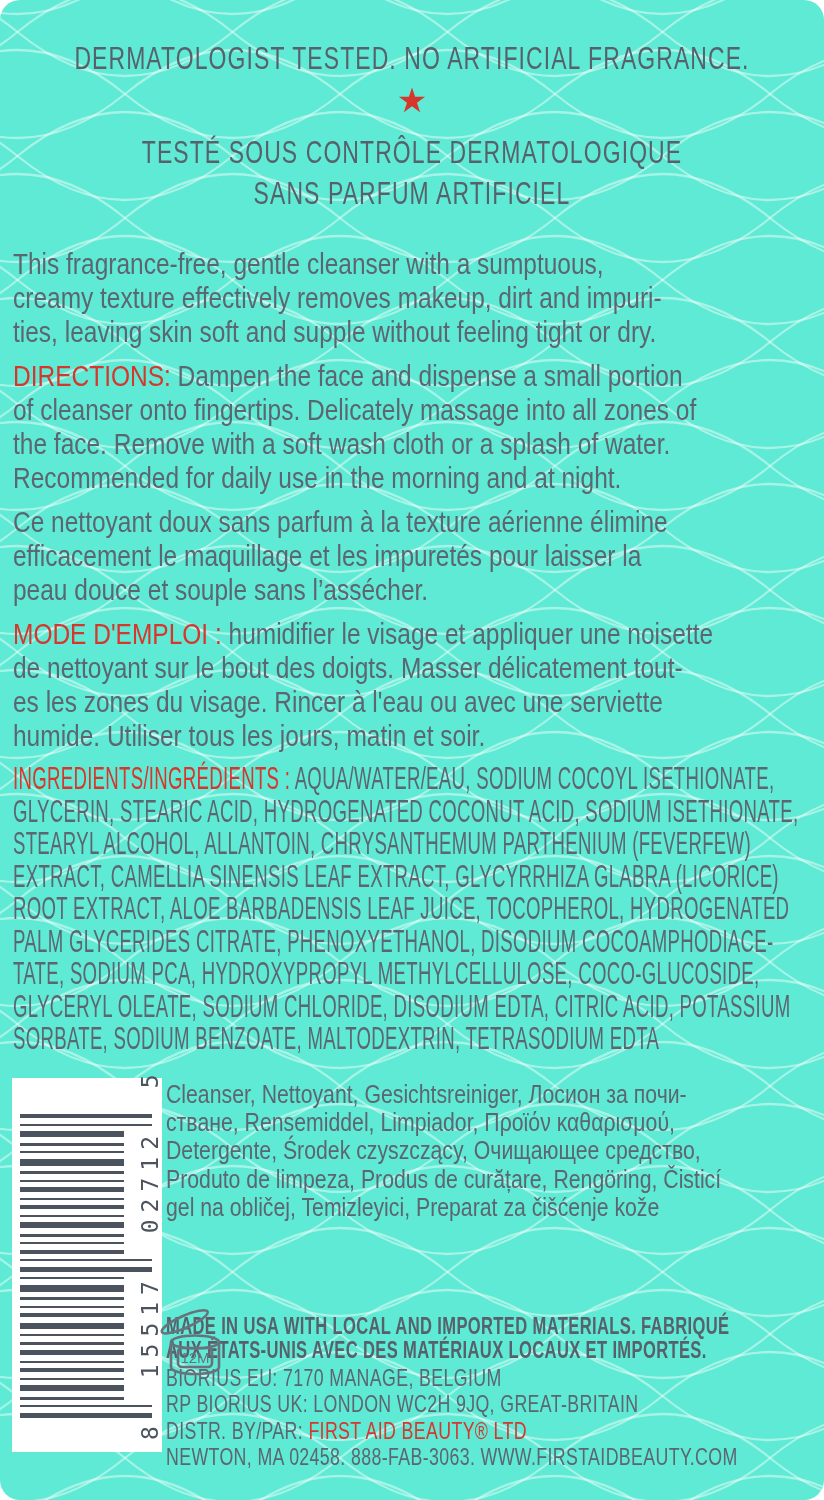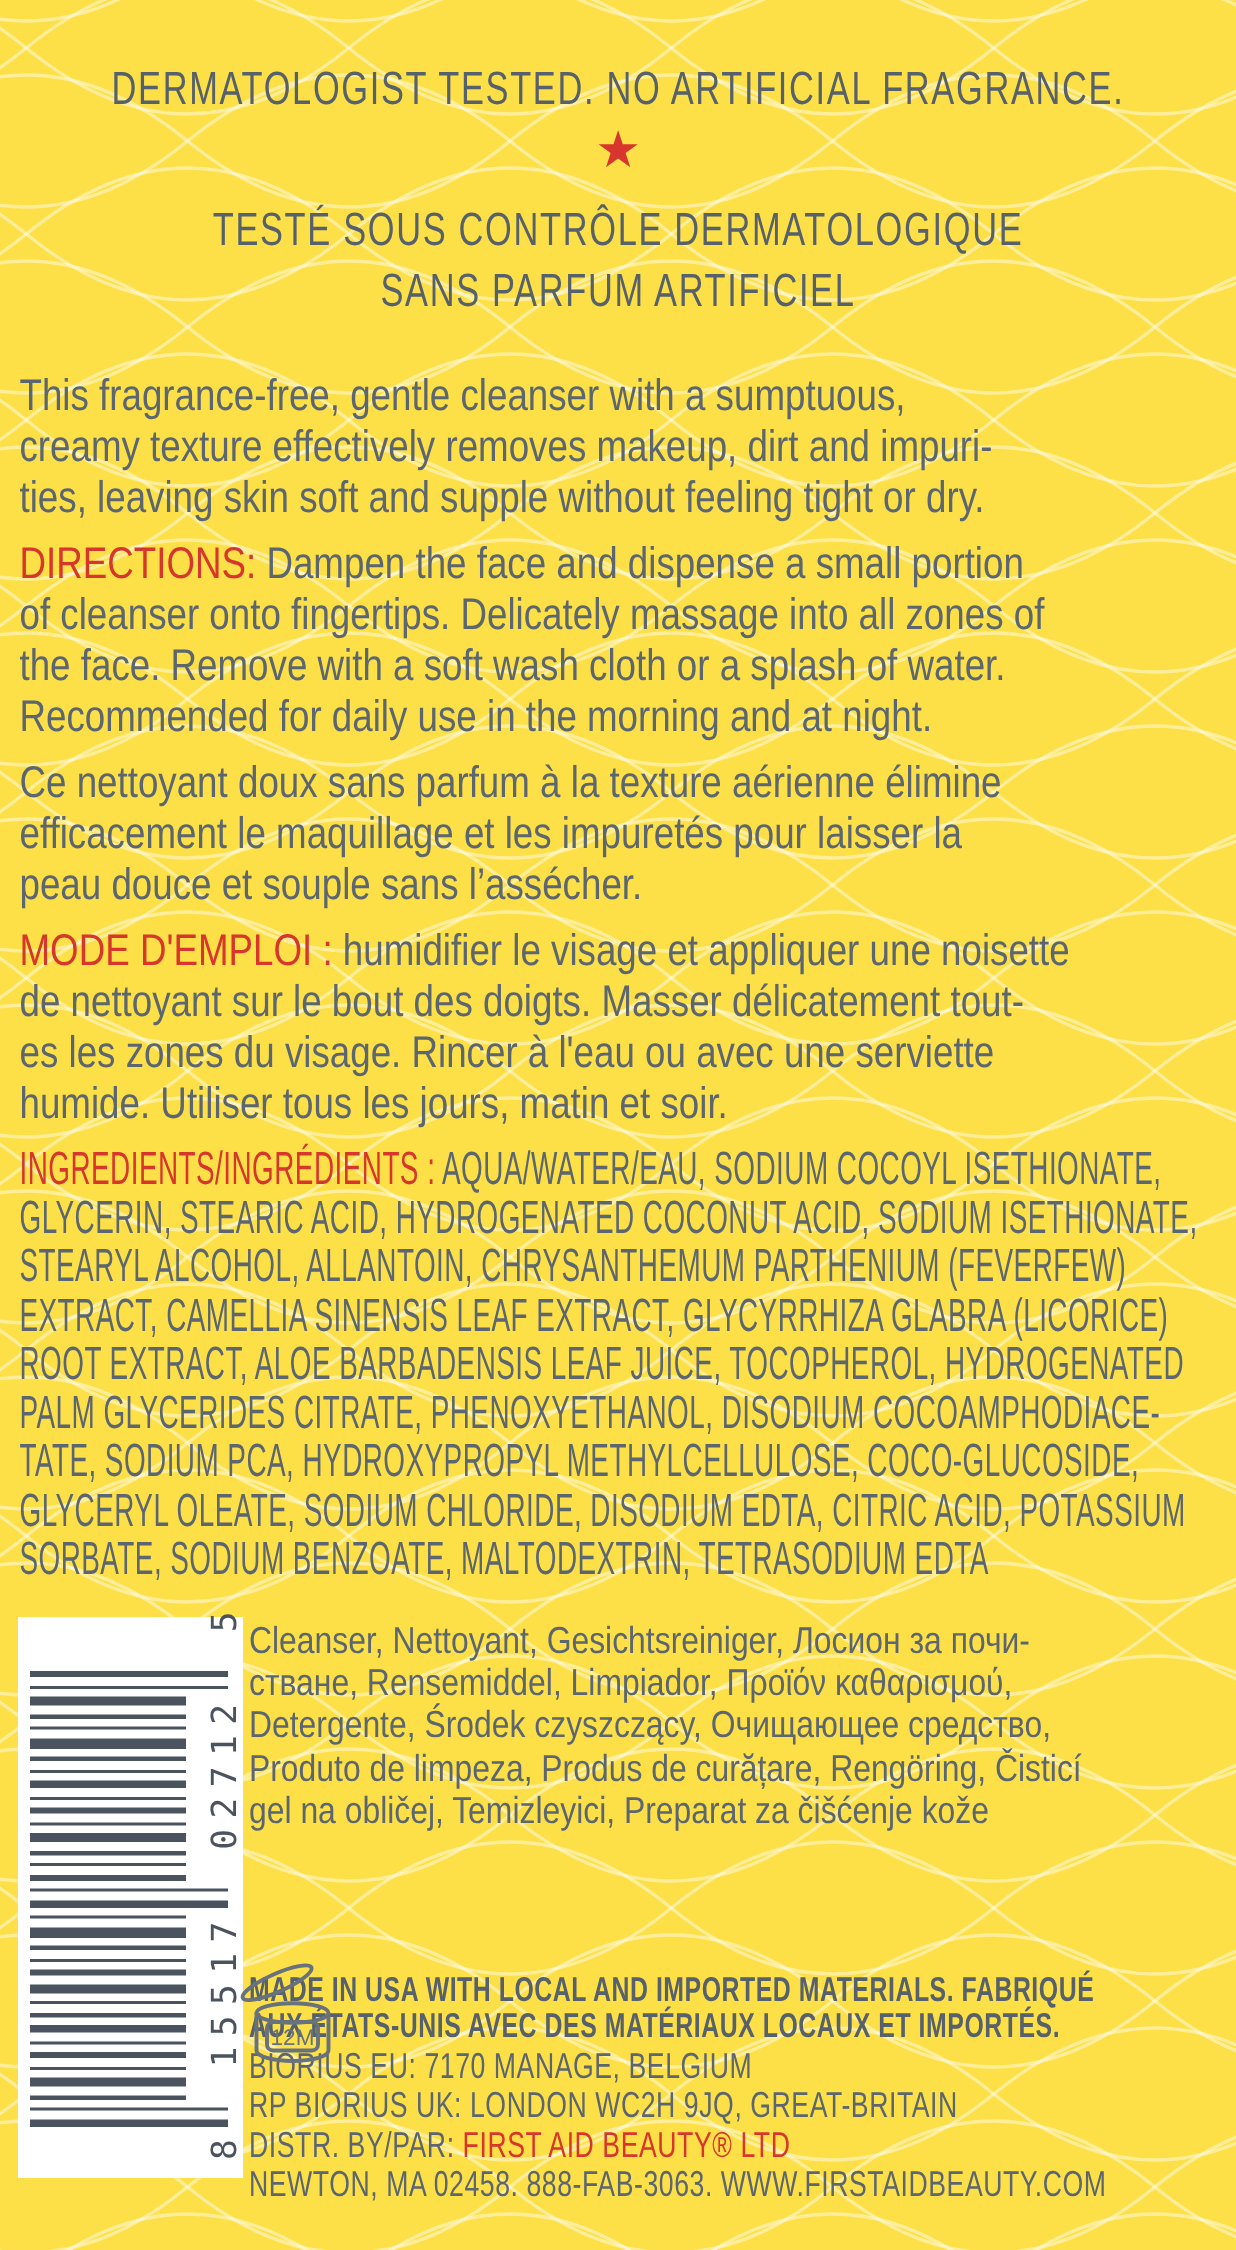--- a/index.html
+++ b/index.html
@@ -1,20 +1,21 @@
 <!DOCTYPE html>
 <html><head>
 <meta charset="utf-8">
 <style>
   html,body{margin:0;padding:0;}
   .page{
     position:relative; width:824px; height:1500px;
-    background:#fde047; overflow:hidden;
+    background:#5eead4; overflow:hidden;
     font-family:"Liberation Sans", sans-serif;
     color:#5c6670;
+    border-radius:20px;
   }
   .bgpattern{position:absolute; inset:0; z-index:0;}
   .content{position:relative; z-index:1;}
   
   .cx{ width:calc(100% / var(--s,1)); transform:scaleX(var(--s,1)); transform-origin:0 0; }
   .claim-en{ margin:0; margin-top:40px; --s:.74; font-size:31px; line-height:38px;
              letter-spacing:1.5px; text-align:center; color:#57616b; }
   .star-row{ margin-top:2px; text-align:center; font-size:34px; line-height:40px; color:#d7362d; }
   .claim-fr{ margin:0; margin-top:12px; --s:.74; font-size:31px; line-height:41px;
              letter-spacing:1.5px; text-align:center; color:#57616b; white-space:pre-line; }

